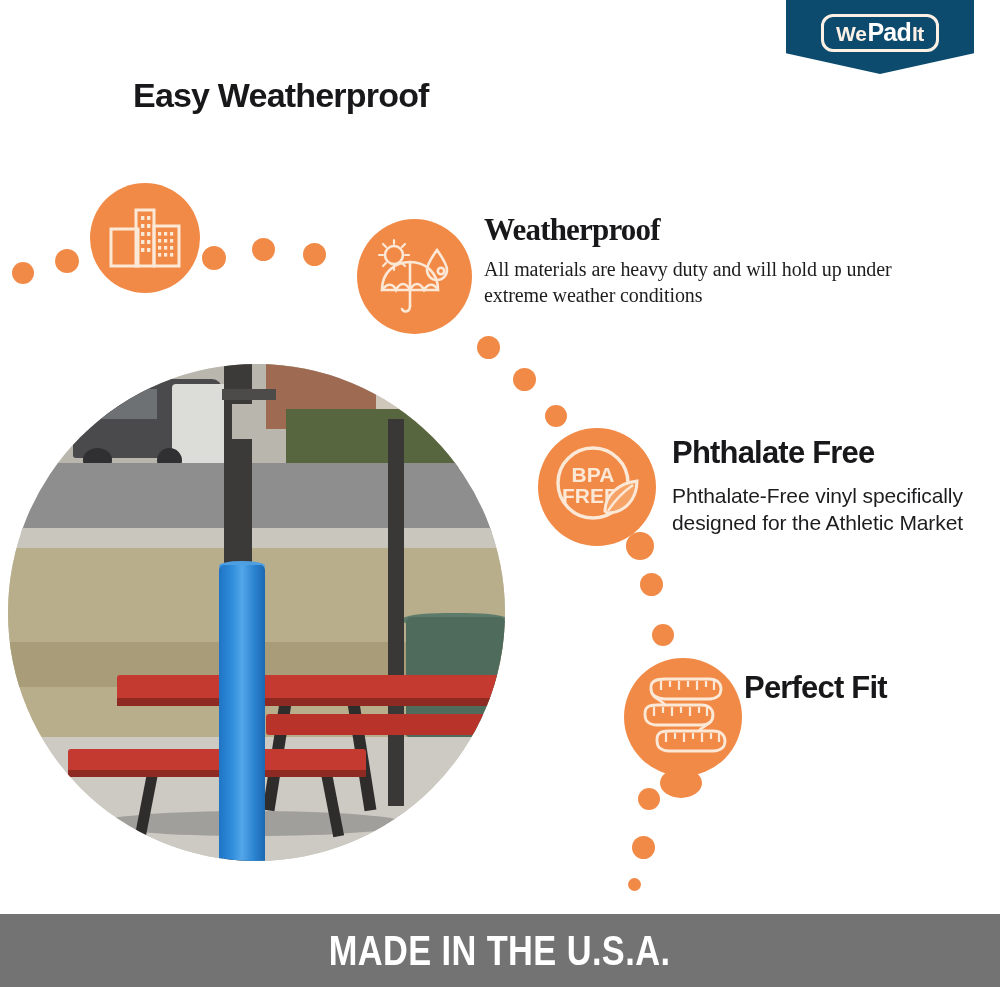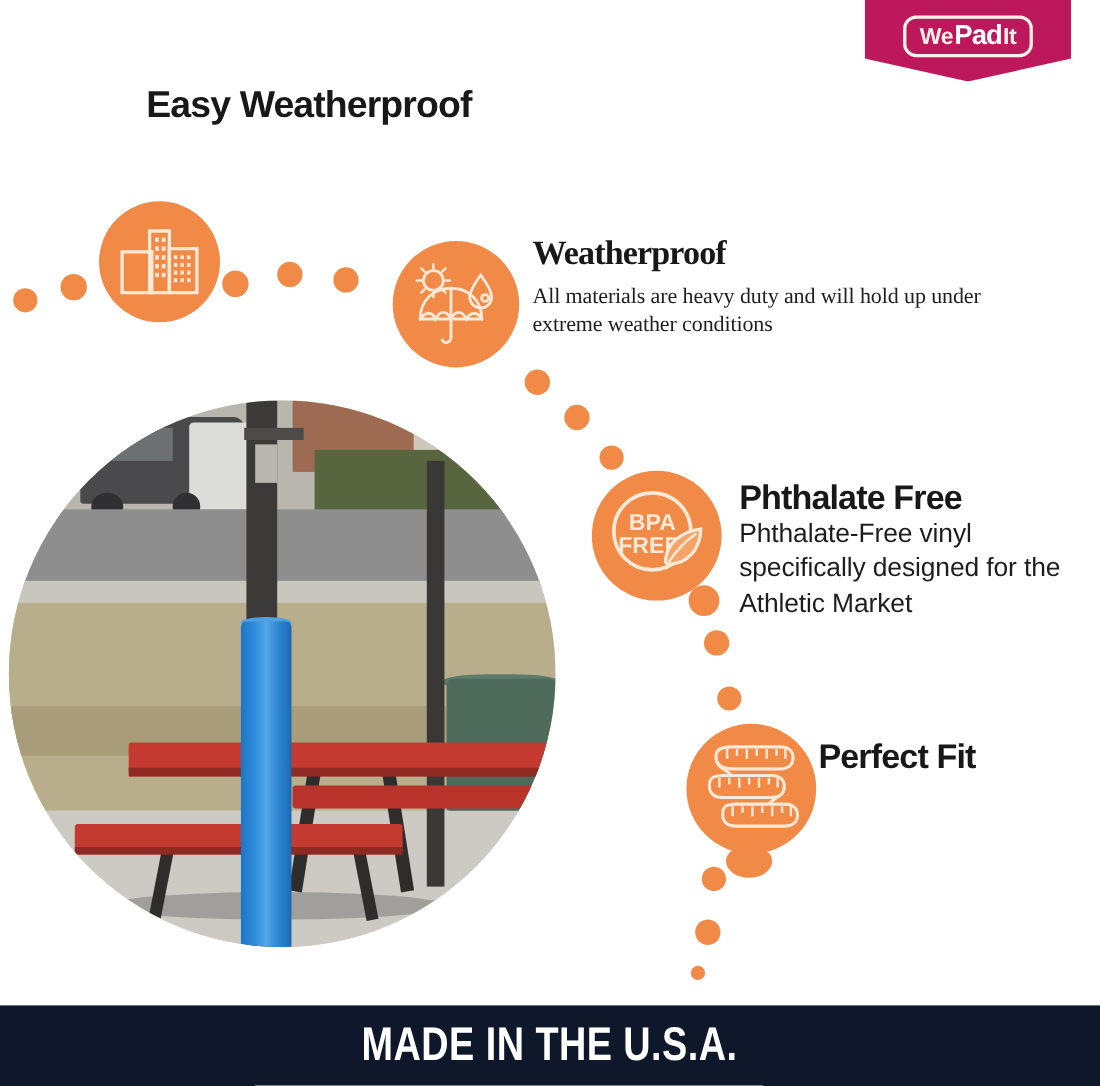--- a/index.html
+++ b/index.html
@@ -20,21 +20,21 @@
     background: #ffffff;
   }
 
   
   .logo-banner {
     position: absolute;
     top: 0;
     left: 786px;
     width: 188px;
     height: 74px;
-    background: #be185d;
+    background: #0c4a6e;
     -webkit-clip-path: polygon(0 0, 100% 0, 100% 72%, 50% 100%, 0 72%);
     clip-path: polygon(0 0, 100% 0, 100% 72%, 50% 100%, 0 72%);
     display: flex;
     align-items: flex-start;
     justify-content: center;
     padding-top: 14px;
   }
   .logo-box {
     border: 3px solid #FDF1E6;
     border-radius: 12px;
@@ -74,21 +74,21 @@
   #blk-install { position: absolute; left: 133px; top: 78px; width: 420px; }
   #blk-install .feature-title { font-size: 34px; }
   #blk-install .feature-desc  { font-size: 20px; margin-top: 10px; }
 
   #blk-weather { position: absolute; left: 484px; top: 214px; width: 420px; font-family: Liberation Serif, serif; }
   #blk-weather .feature-title { font-size: 31px; }
   #blk-weather .feature-desc  { font-size: 20px; margin-top: 9px; }
 
   #blk-phthalate { position: absolute; left: 672px; top: 437px; width: 300px; }
   #blk-phthalate .feature-title { font-size: 31px; }
-  #blk-phthalate .feature-desc  { font-size: 24px; margin-top: 0; }
+  #blk-phthalate .feature-desc  { font-size: 21px; margin-top: 12px; }
 
   #blk-fit { position: absolute; left: 744px; top: 672px; width: 240px; }
   #blk-fit .feature-title { font-size: 31px; }
   #blk-fit .feature-desc  { font-size: 20px; margin-top: 8px; }
 
   
   .icon-circle {
     position: absolute;
     background: #F28A47;
     border-radius: 50%;
@@ -189,21 +189,21 @@
     border-radius: 50%;
   }
 
   
   .usa-banner {
     position: absolute;
     left: 0;
     bottom: 0;
     width: 1000px;
     height: 73px;
-    background: #0f172a;
+    background: #737373;
     display: flex;
     align-items: center;
     justify-content: center;
   }
   .usa-text {
     color: #ffffff;
     font-size: 43px;
     font-weight: 800;
     letter-spacing: 0.5px;
     transform: scaleX(0.80);

